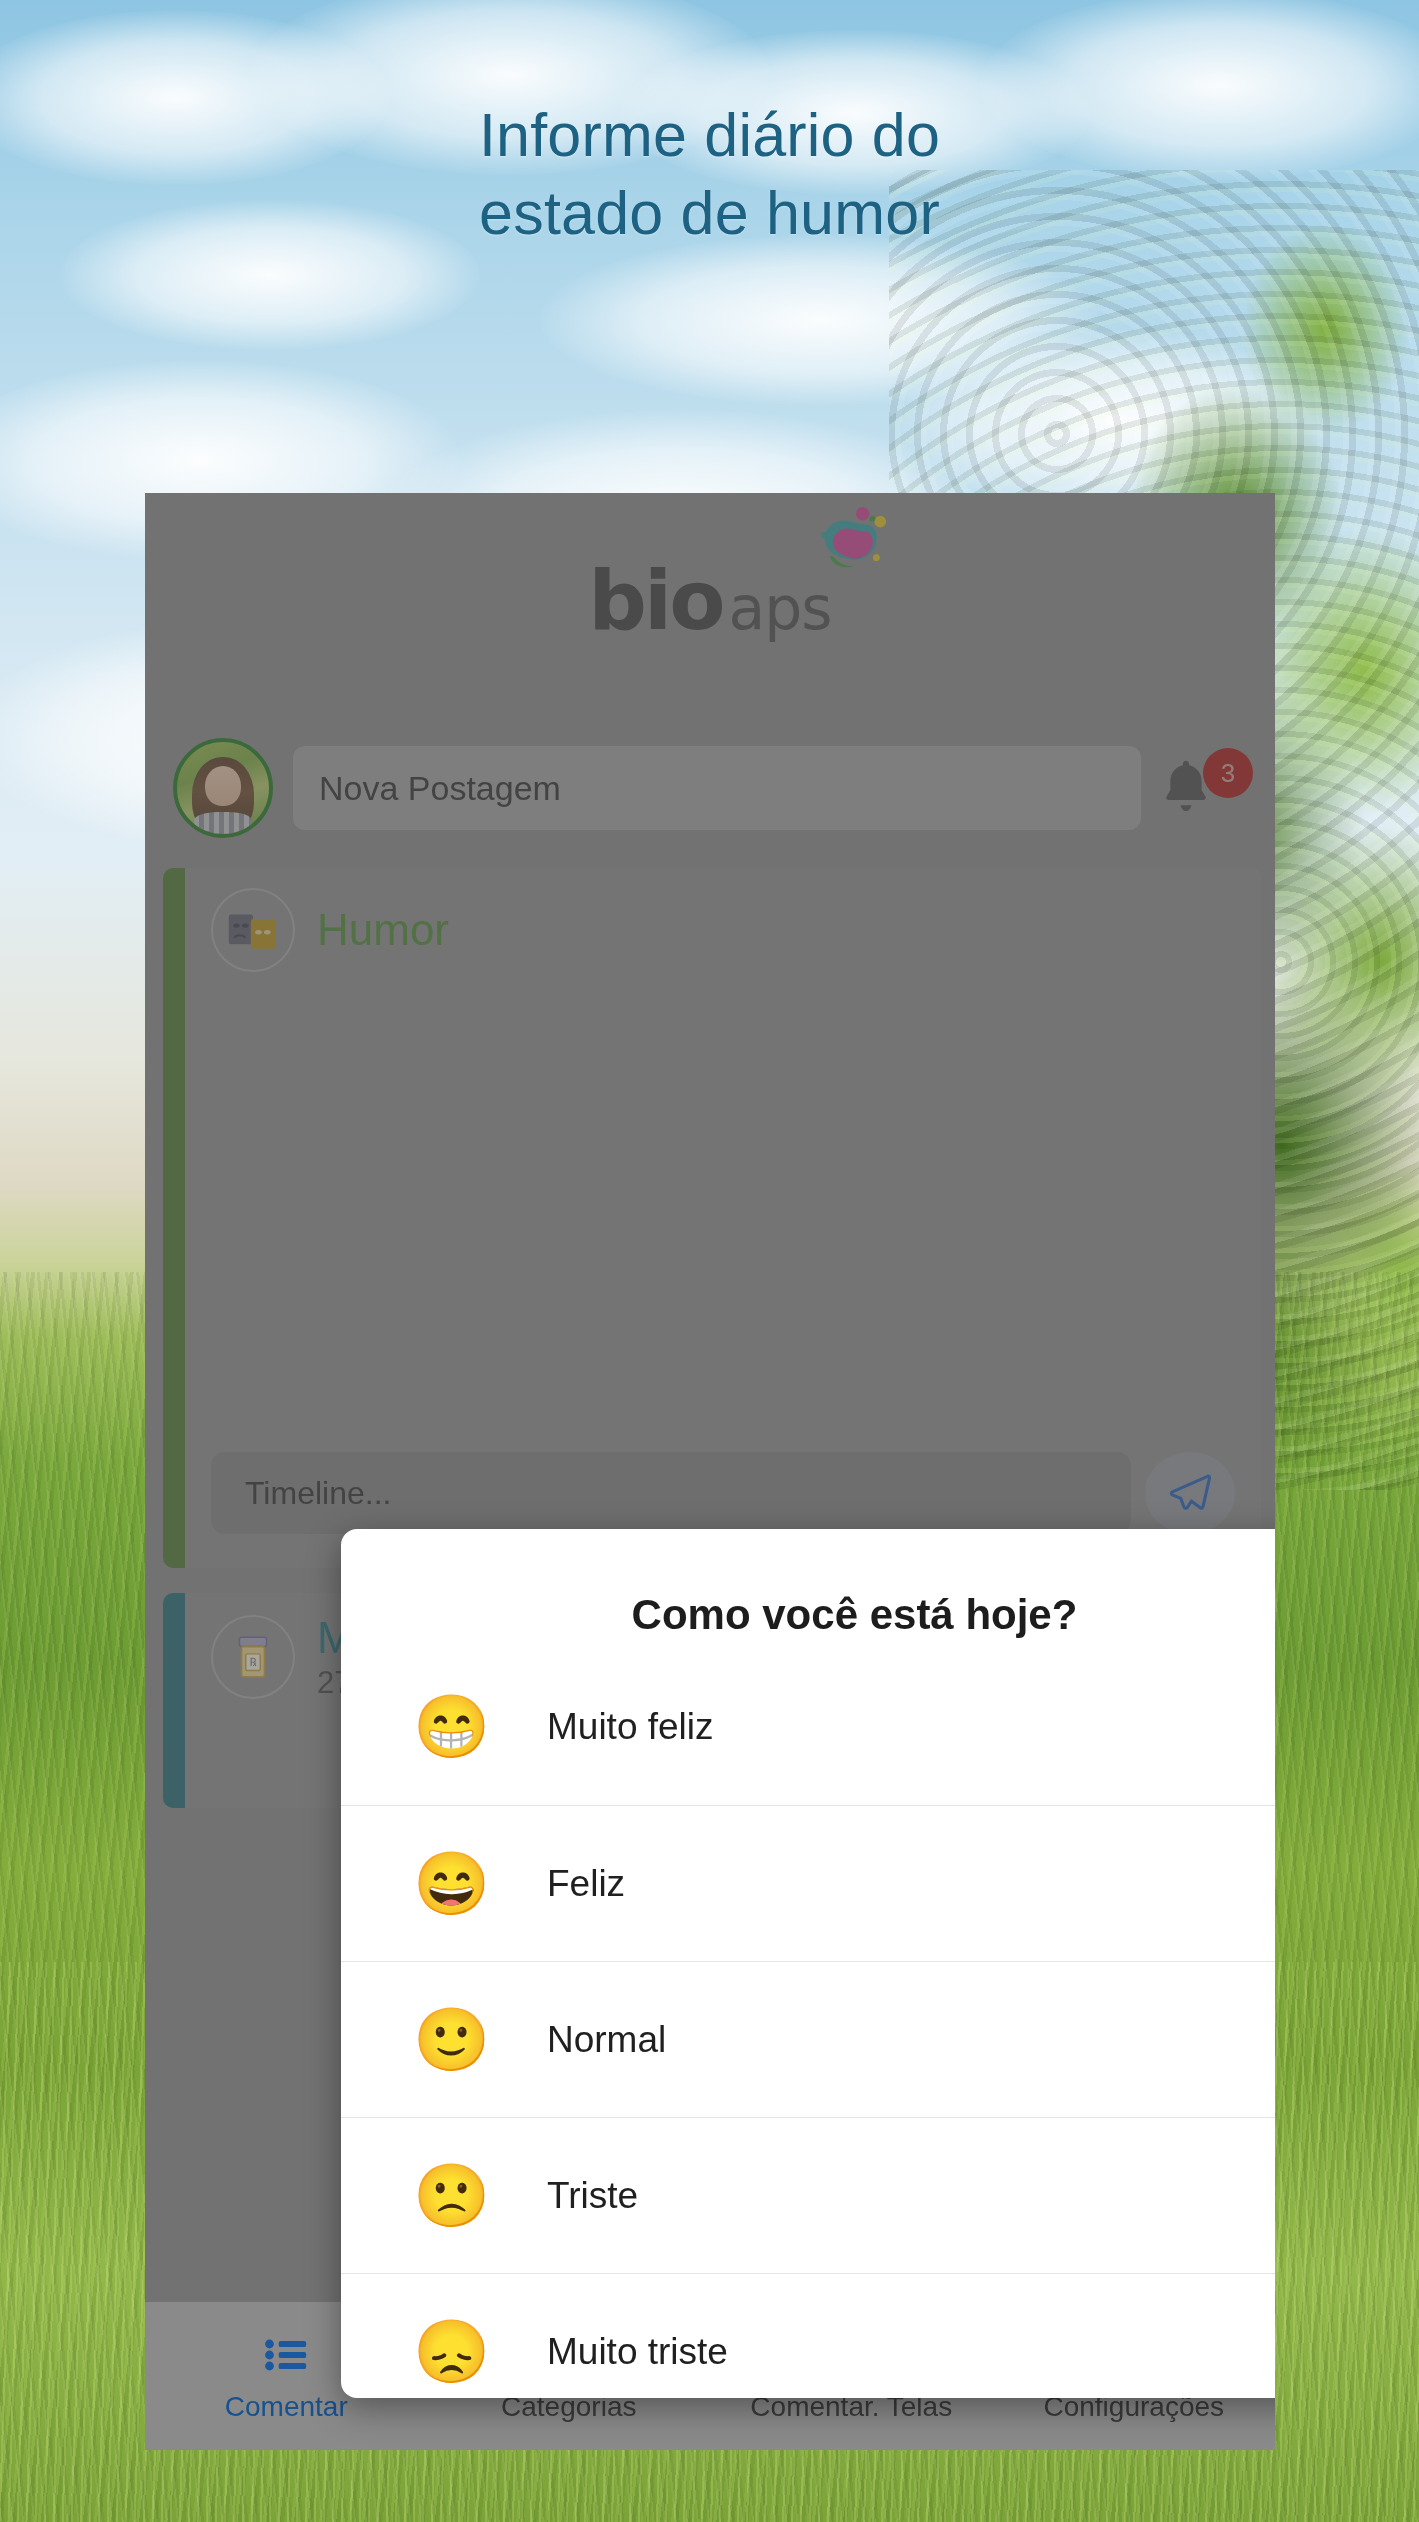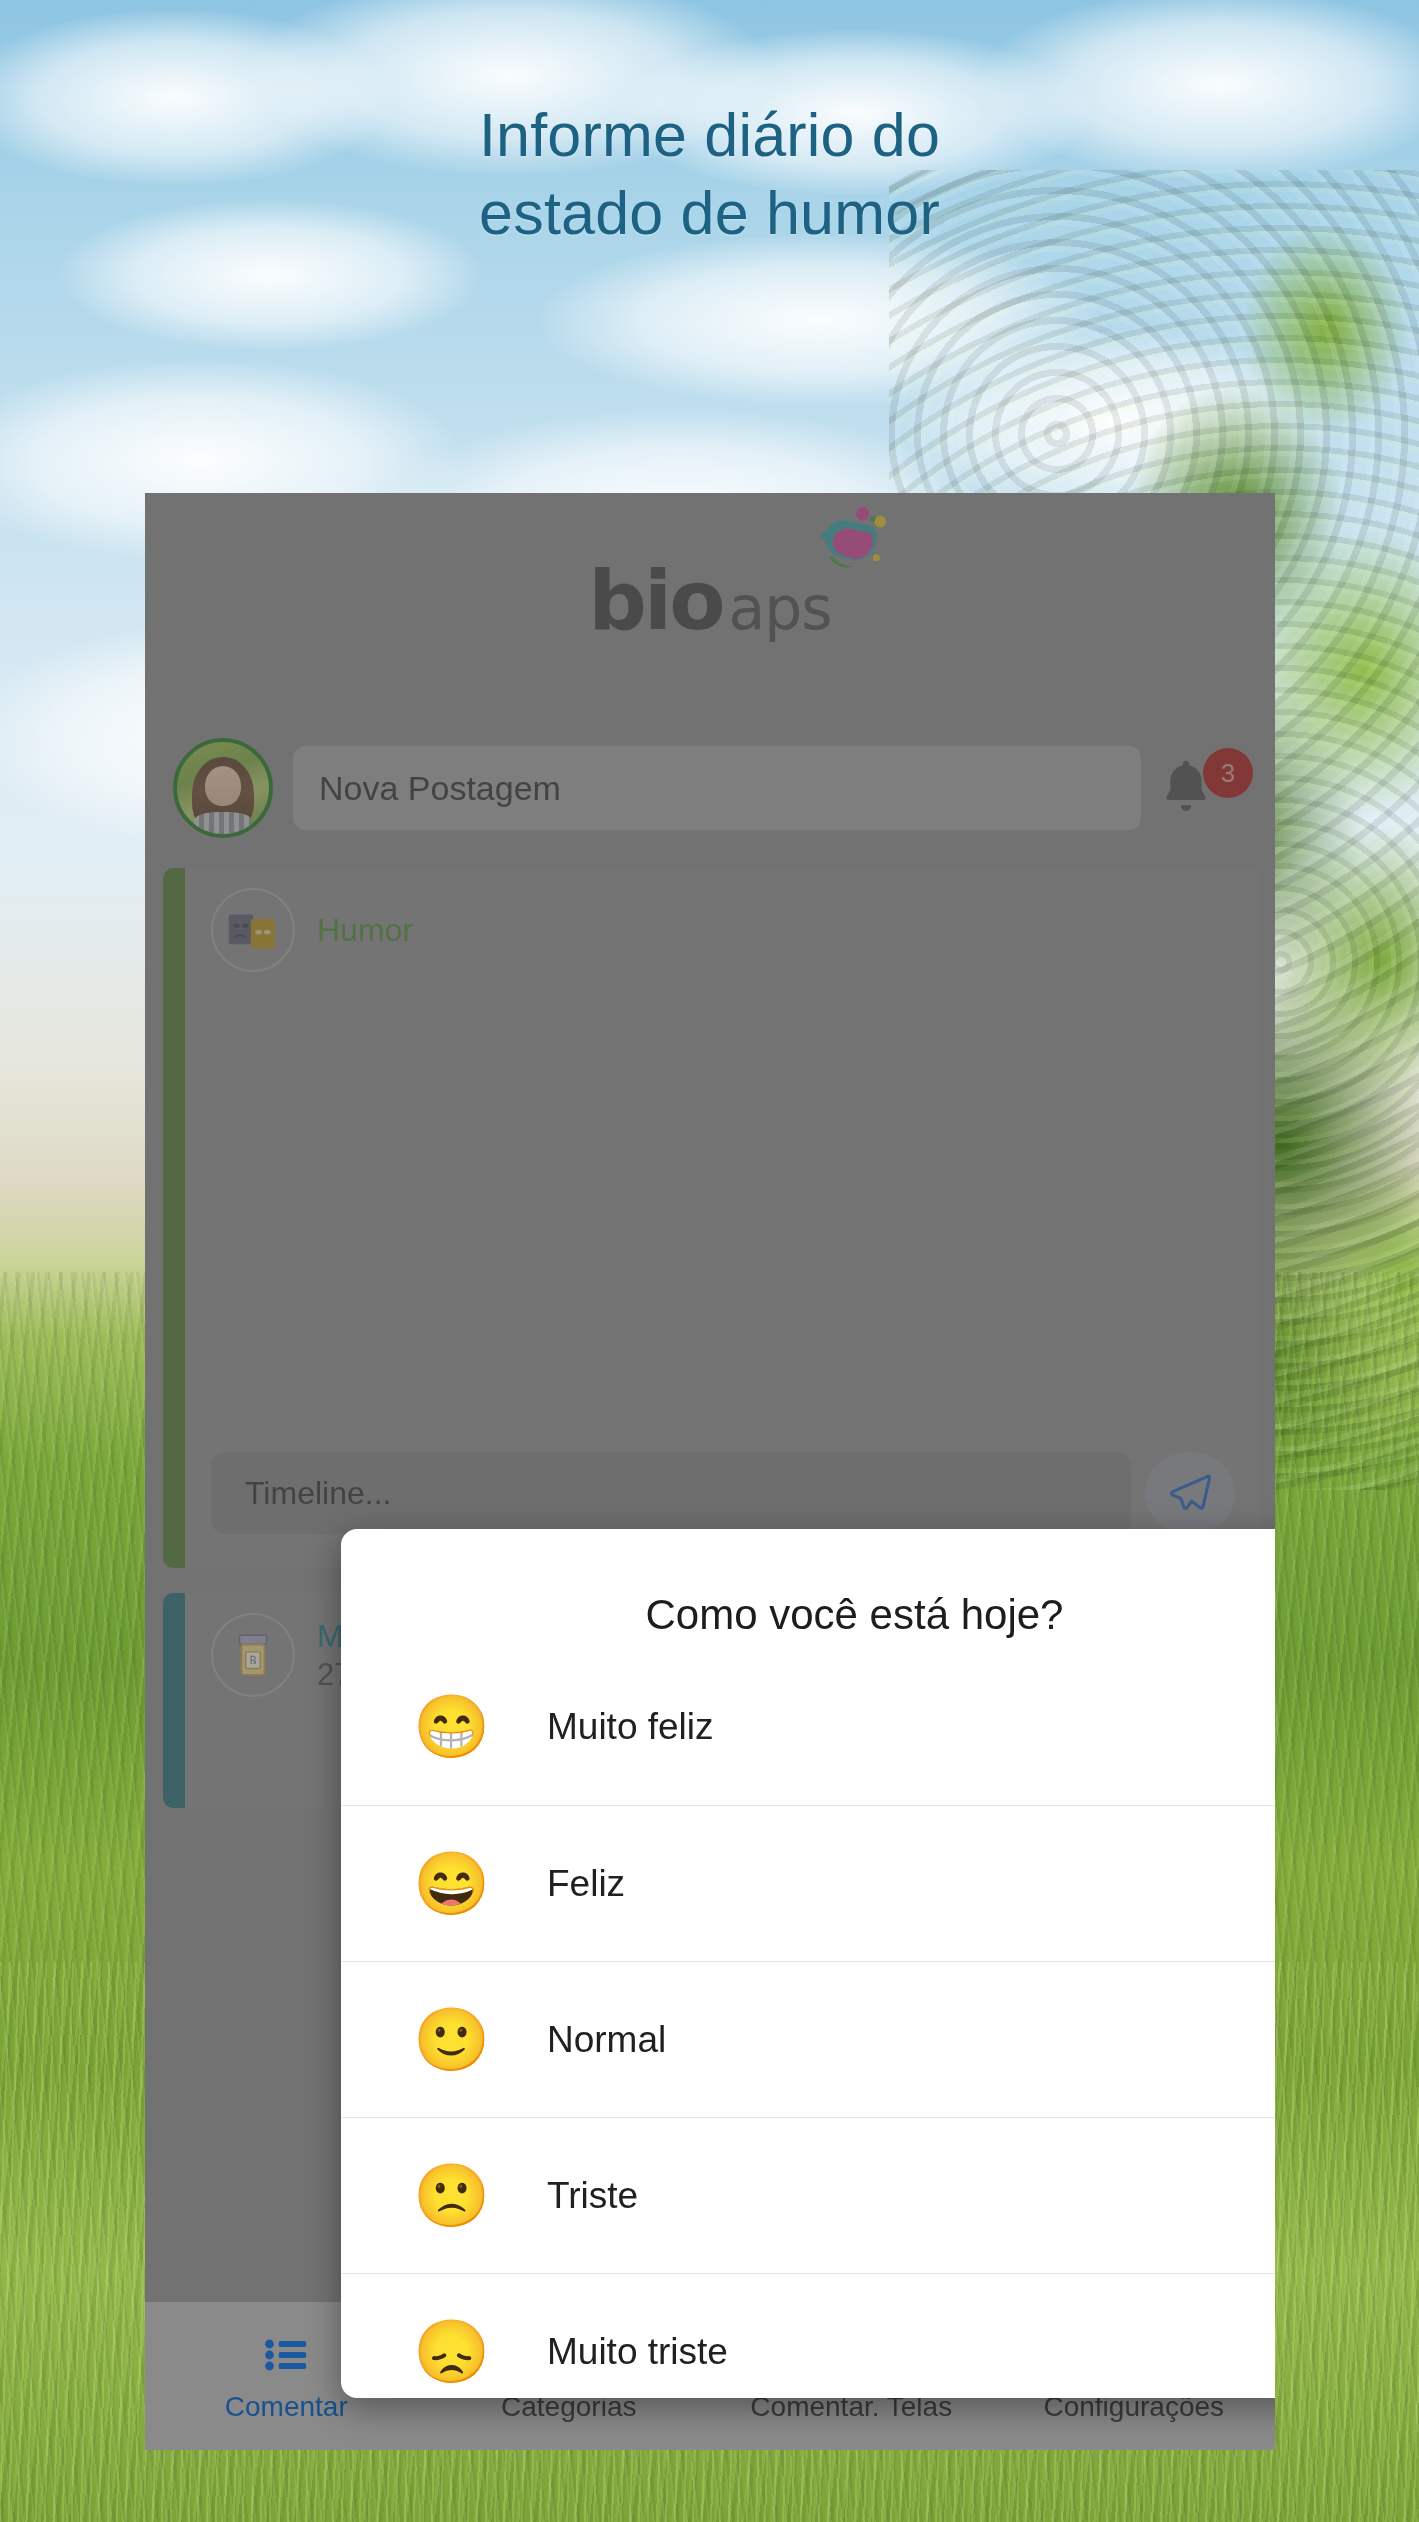--- a/index.html
+++ b/index.html
@@ -164,21 +164,21 @@
   }
   .card.teal { border-left-color: #1d6a73; }
   .card-head { display: flex; align-items: center; padding: 20px 0 0 26px; }
   .card-ico {
     width: 84px; height: 84px; border-radius: 50%;
     border: 2px solid rgba(255,255,255,0.25);
     display: flex; align-items: center; justify-content: center; flex: none;
     position: relative;
   }
   .card-texts { margin-left: 22px; }
-  .card-title { font-size: 32px; color: #4a8b2f; font-weight: 400; }
+  .card-title { font-size: 44px; color: #4a8b2f; font-weight: 400; }
   .card.teal .card-title { color: #1d7a84; }
   .card-date { font-size: 31px; color: #4a4a4a; margin-top: 2px; }
 
   
   .comment-row {
     position: absolute; left: 26px; right: 26px; bottom: 34px;
     display: flex; align-items: center;
   }
   .comment-box {
     flex: 1; height: 82px; border-radius: 14px;
@@ -199,21 +199,21 @@
     left: 196px; top: 1036px;
     width: 1027px; height: 869px;
     background: #ffffff;
     border-radius: 16px;
     box-shadow: 0 10px 34px rgba(0,0,0,.38);
     z-index: 60;
     overflow: hidden;
   }
   #dialog-title {
     text-align: center;
-    font-size: 42px; font-weight: 400; color: #1d1d1d;
+    font-size: 42px; font-weight: 700; color: #1d1d1d;
     padding: 62px 0 10px 0;
   }
   .mood-row {
     display: flex; align-items: center;
     height: 156px; padding-left: 70px;
     border-top: 1px solid #e4e4e4;
   }
   .mood-row.first { border-top: none; }
   .mood-emoji { width: 82px; font-size: 62px; line-height: 1; flex: none; text-align: center; }
   .mood-label { margin-left: 54px; font-size: 37px; color: #202020; }

